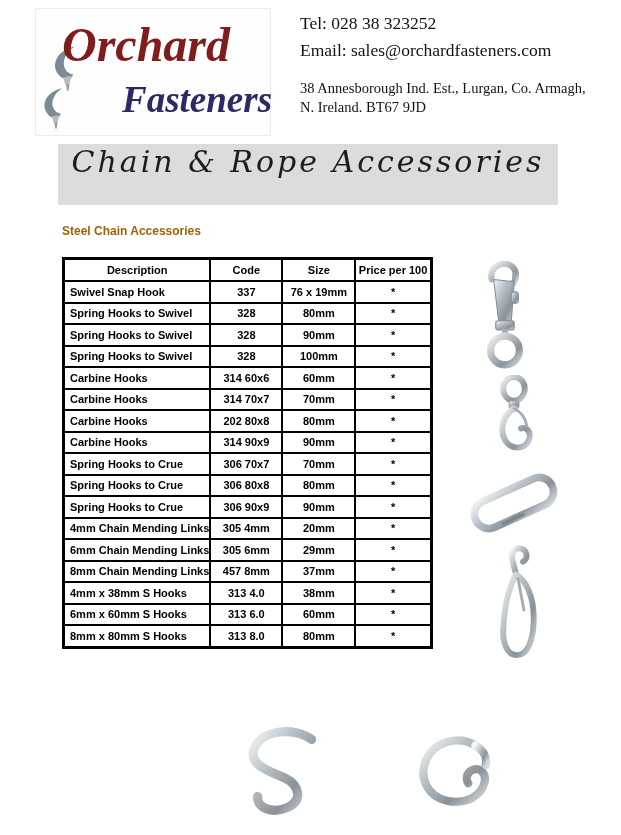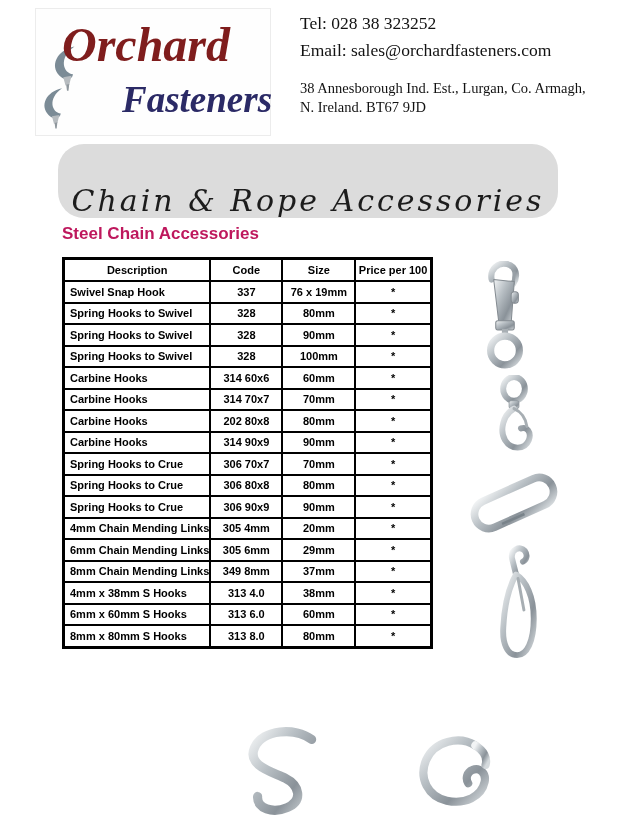--- a/index.html
+++ b/index.html
@@ -23,32 +23,32 @@
   .contact {
     position:absolute; left:300px; top:13px; width:315px;
     font-family:"Liberation Serif", serif; color:#121212;
   }
   .c-big   { font-size:17.5px; line-height:1.18; margin-bottom:6px; white-space:nowrap; }
   .c-small { font-size:14.5px; line-height:1.3; white-space:nowrap; }
   .c-gap   { margin-top:19px; }
 
   
   .banner {
-    position:absolute; left:58px; top:144px; width:500px; height:74px;
-    background:#dcdcdc; display:flex; align-items:flex-end; justify-content:center;border-radius:26px;
+    position:absolute; left:58px; top:144px; width:500px; height:61px;
+    background:#dcdcdc; display:flex; align-items:flex-start; justify-content:center;
   }
   .banner-text {
     font-family:"DejaVu Serif", serif; font-style:italic; font-weight:400;
     font-size:30px; letter-spacing:3px; color:#1c1c1c; white-space:nowrap;
   }
 
   
   .section-title {
     position:absolute; left:62px; top:224px; margin:0;
-    font-size:17px; font-weight:bold; color:#be185d;
+    font-size:12px; font-weight:bold; color:#a16207;
     font-family:"Liberation Sans", sans-serif;
   }
 
   
   table.products {
     position:absolute; left:62px; top:257px;
     border-collapse:collapse; border:3px solid #000; table-layout:fixed;
   }
   .products th, .products td {
     border:2px solid #000; font-weight:bold; font-size:11px; color:#000;
@@ -200,21 +200,21 @@
           <td class="c-price">*</td>
         </tr>
         <tr>
           <td class="c-description">6mm Chain Mending Links</td>
           <td class="c-code">305 6mm</td>
           <td class="c-size">29mm</td>
           <td class="c-price">*</td>
         </tr>
         <tr>
           <td class="c-description">8mm Chain Mending Links</td>
-          <td class="c-code">349 8mm</td>
+          <td class="c-code">457 8mm</td>
           <td class="c-size">37mm</td>
           <td class="c-price">*</td>
         </tr>
         <tr>
           <td class="c-description">4mm x 38mm S Hooks</td>
           <td class="c-code">313 4.0</td>
           <td class="c-size">38mm</td>
           <td class="c-price">*</td>
         </tr>
         <tr>

